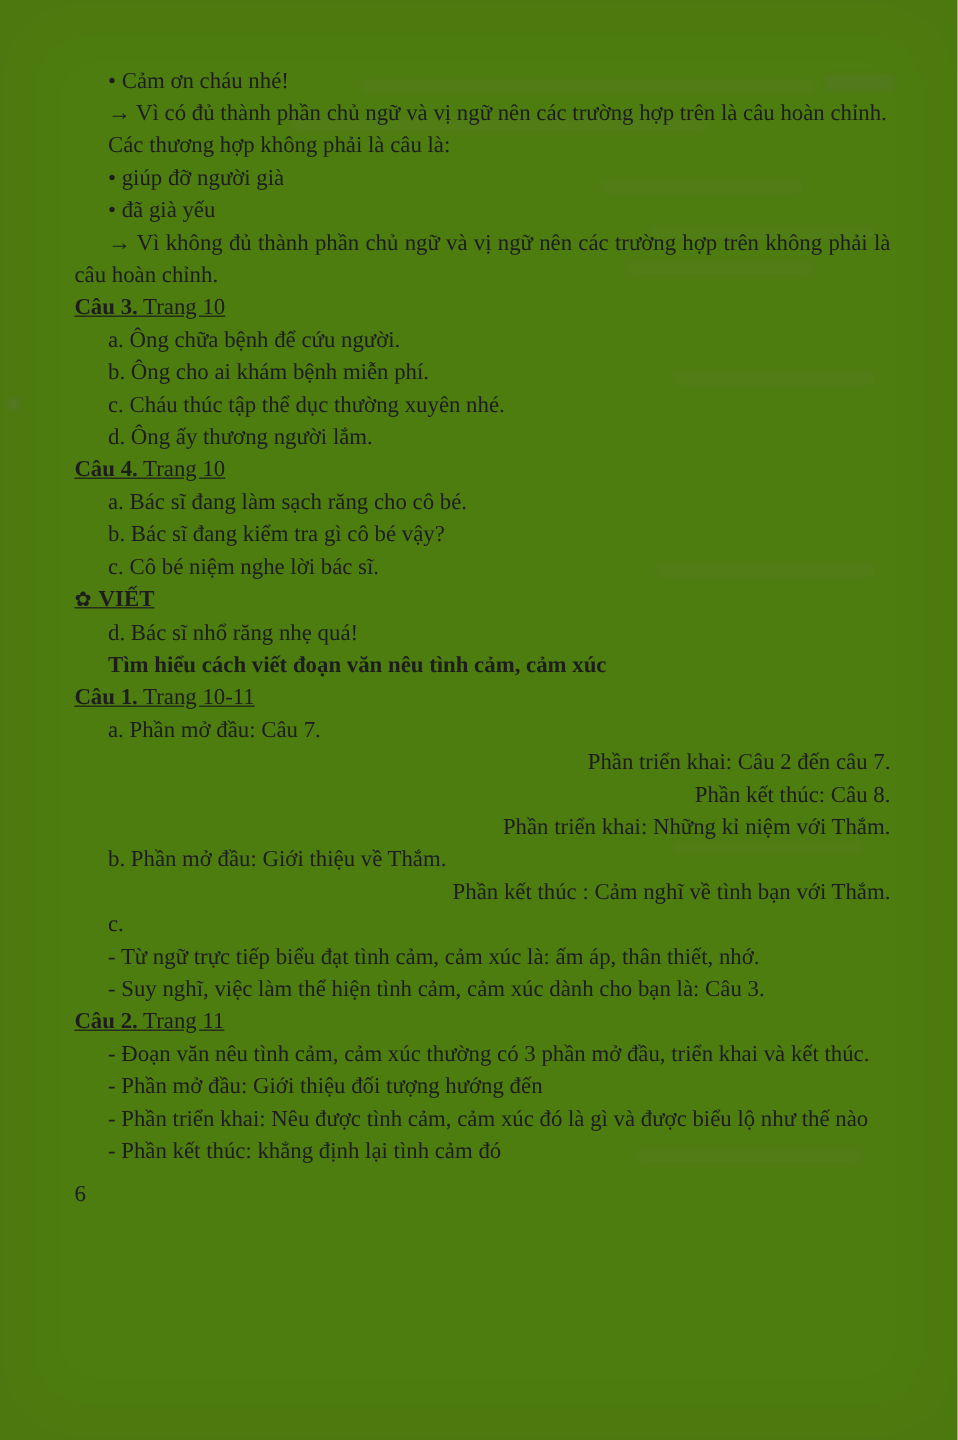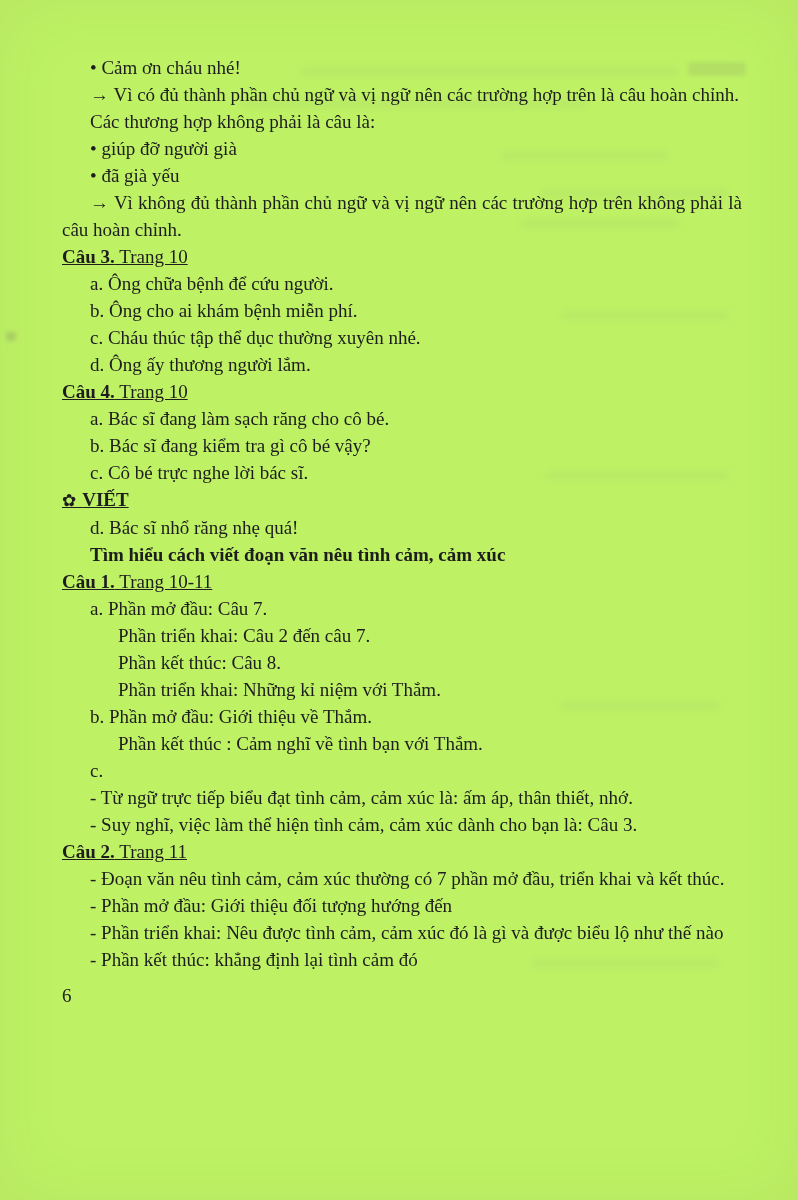--- a/index.html
+++ b/index.html
@@ -8,36 +8,36 @@
     width: 798px;
     height: 1200px;
     background: #f2f2f0;
     overflow: hidden;
   }
   .page {
     position: relative;
     width: 798px;
     height: 1200px;
     box-sizing: border-box;
-    background: #bef264;
+    background: #4d7c0f;
     box-shadow: inset 0 0 70px rgba(60,55,45,0.06);
     padding: 54px 56px 0 62px;
     font-family: "Liberation Serif", "DejaVu Serif", serif;
     color: #1d1d1d;
     font-size: 19px;
   }
   .doc-body { position: relative; z-index: 2; }
   .line {
     margin: 0;
     line-height: 27px;
     white-space: normal;
   }
   .ind0 { text-indent: 0; text-decoration: underline; }
   .ind1 { text-indent: 28px; }
-  .ind2 { text-indent: 56px; }
+  .ind2 { text-indent: 56px; text-align: right; }
   .justify { text-align: justify; }
   .bold { font-weight: bold; }
   .flower { font-family: "DejaVu Sans", sans-serif; font-size: 17px; }
   .footer {
     position: relative;
     z-index: 2;
     margin-top: 9px;
     font-size: 19px;
     line-height: 27px;
   }
@@ -87,36 +87,36 @@
       <p class="line ind1"><span>• </span><span>đã già yếu</span></p>
       <p class="line ind1 justify"><span>→ </span><span>Vì không đủ thành phần chủ ngữ và vị ngữ nên các trường hợp trên không phải là câu hoàn chỉnh.</span></p>
       <p class="line ind0"><span class="bold">Câu 3.</span><span> Trang 10</span></p>
       <p class="line ind1"><span>a. Ông chữa bệnh để cứu người.</span></p>
       <p class="line ind1"><span>b. Ông cho ai khám bệnh miễn phí.</span></p>
       <p class="line ind1"><span>c. Cháu thúc tập thể dục thường xuyên nhé.</span></p>
       <p class="line ind1"><span>d. Ông ấy thương người lắm.</span></p>
       <p class="line ind0"><span class="bold">Câu 4.</span><span> Trang 10</span></p>
       <p class="line ind1"><span>a. Bác sĩ đang làm sạch răng cho cô bé.</span></p>
       <p class="line ind1"><span>b. Bác sĩ đang kiểm tra gì cô bé vậy?</span></p>
-      <p class="line ind1"><span>c. Cô bé trực nghe lời bác sĩ.</span></p>
+      <p class="line ind1"><span>c. Cô bé niệm nghe lời bác sĩ.</span></p>
       <p class="line ind0"><span class="bold flower">✿ </span><span class="bold">VIẾT</span></p>
       <p class="line ind1"><span>d. Bác sĩ nhổ răng nhẹ quá!</span></p>
       <p class="line ind1"><span class="bold">Tìm hiểu cách viết đoạn văn nêu tình cảm, cảm xúc</span></p>
       <p class="line ind0"><span class="bold">Câu 1.</span><span> Trang 10-11</span></p>
       <p class="line ind1"><span>a. Phần mở đầu: Câu 7.</span></p>
       <p class="line ind2"><span>Phần triển khai: Câu 2 đến câu 7.</span></p>
       <p class="line ind2"><span>Phần kết thúc: Câu 8.</span></p>
       <p class="line ind2"><span>Phần triển khai: Những kỉ niệm với Thắm.</span></p>
       <p class="line ind1"><span>b. Phần mở đầu: Giới thiệu về Thắm.</span></p>
       <p class="line ind2"><span>Phần kết thúc : Cảm nghĩ về tình bạn với Thắm.</span></p>
       <p class="line ind1"><span>c.</span></p>
       <p class="line ind1"><span>- Từ ngữ trực tiếp biểu đạt tình cảm, cảm xúc là: ấm áp, thân thiết, nhớ.</span></p>
       <p class="line ind1"><span>- Suy nghĩ, việc làm thể hiện tình cảm, cảm xúc dành cho bạn là: Câu 3.</span></p>
       <p class="line ind0"><span class="bold">Câu 2.</span><span> Trang 11</span></p>
-      <p class="line ind1 justify"><span>- Đoạn văn nêu tình cảm, cảm xúc thường có 7 phần mở đầu, triển khai và kết thúc.</span></p>
+      <p class="line ind1 justify"><span>- Đoạn văn nêu tình cảm, cảm xúc thường có 3 phần mở đầu, triển khai và kết thúc.</span></p>
       <p class="line ind1"><span>- Phần mở đầu: Giới thiệu đối tượng hướng đến</span></p>
       <p class="line ind1 justify"><span>- Phần triển khai: Nêu được tình cảm, cảm xúc đó là gì và được biểu lộ như thế nào</span></p>
       <p class="line ind1"><span>- Phần kết thúc: khẳng định lại tình cảm đó</span></p>
     </div>
 
   <div class="footer">
     <span>6</span>
   </div>
 
 </div>

